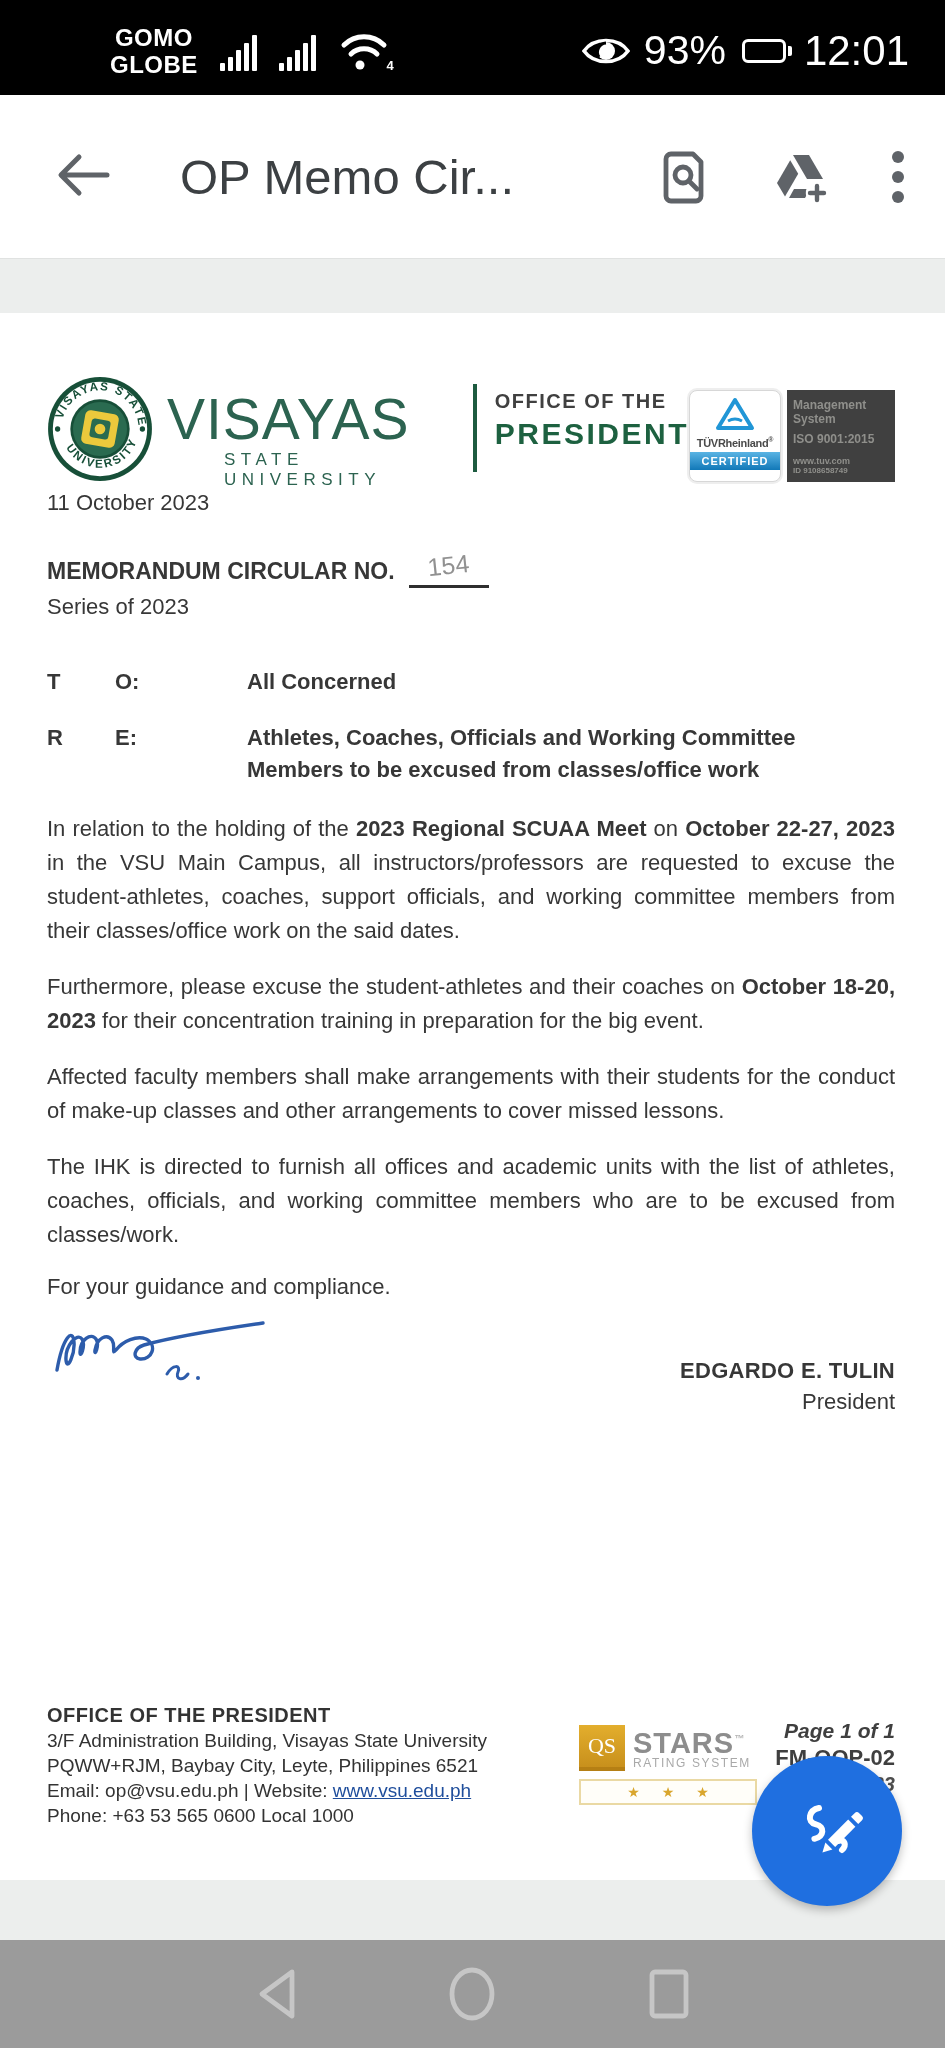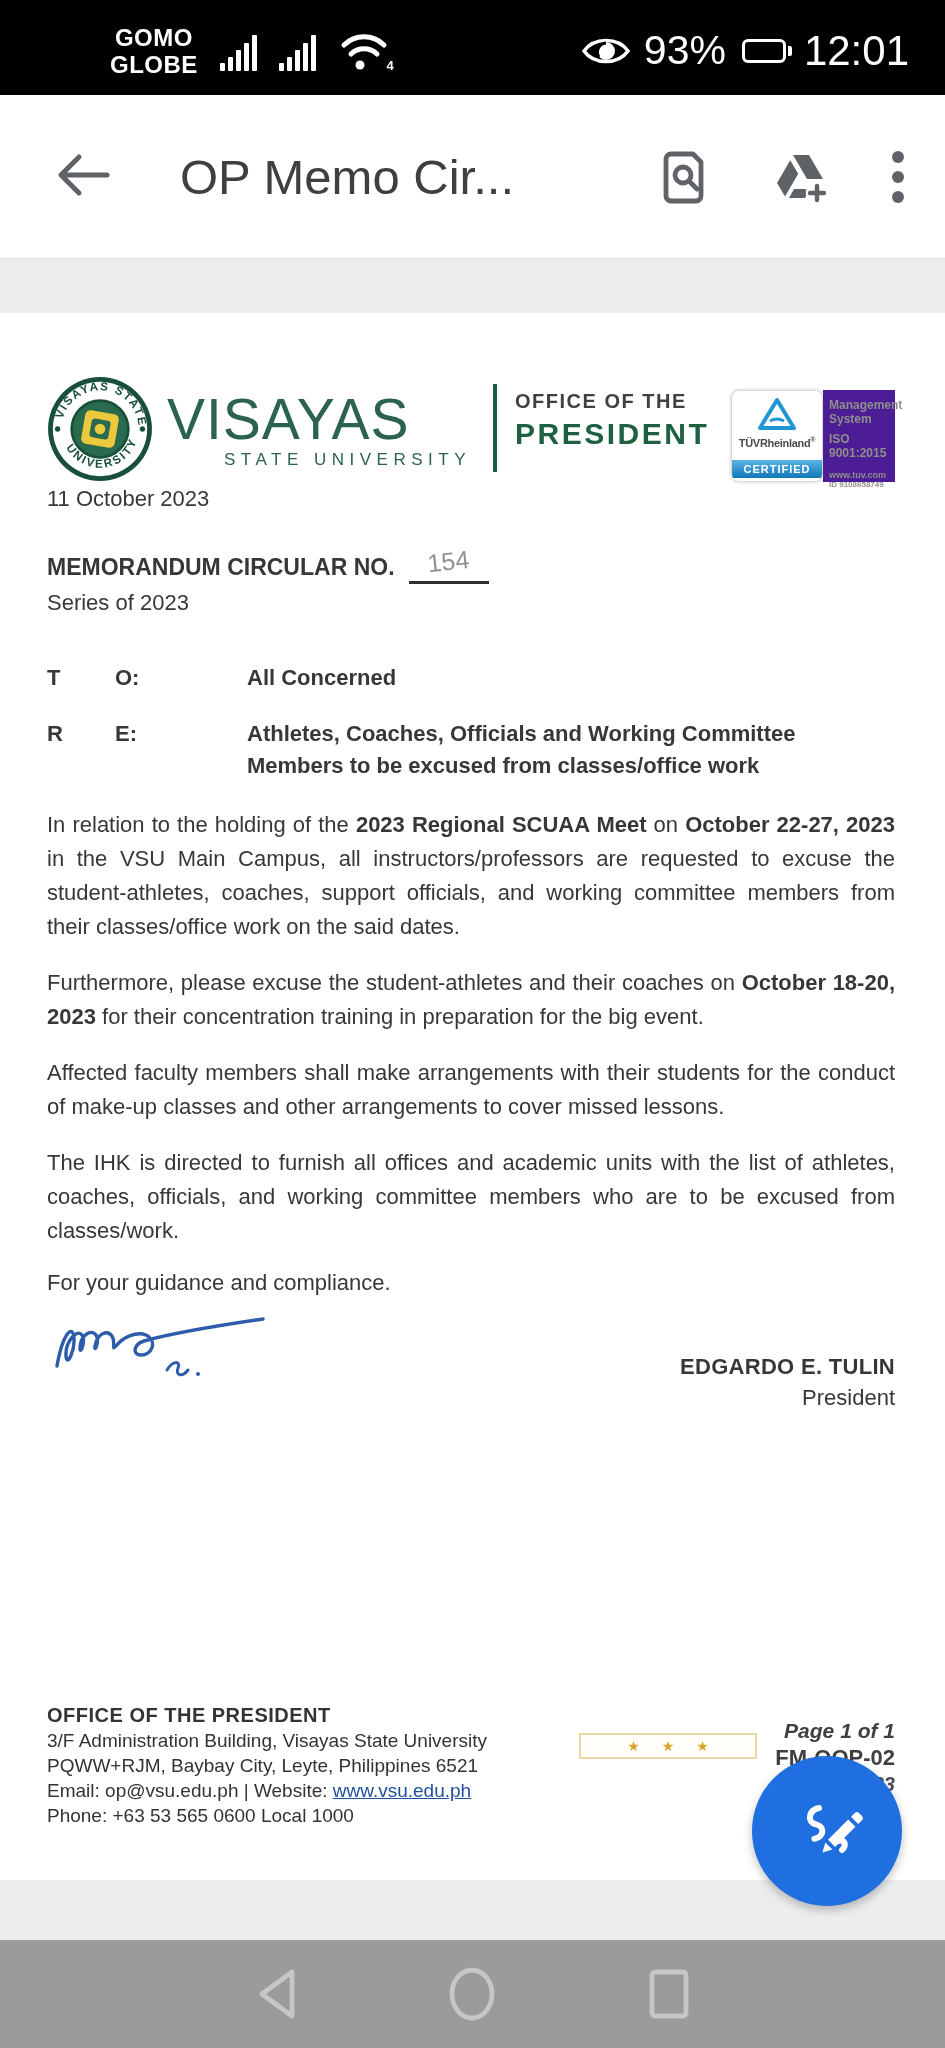--- a/index.html
+++ b/index.html
@@ -66,26 +66,26 @@
   
   .tuv{ margin-left:auto; display:flex; margin-top:14px; }
   .tuv-box{
     width:92px; height:92px; background:#fff; border:1px solid #d7d7d7;
     border-radius:8px; box-shadow:0 0 0 2px #eee; display:flex; flex-direction:column;
     align-items:center; justify-content:flex-start; padding-top:6px; overflow:hidden;
   }
   .tuv-brand{ font-size:11px; font-weight:bold; color:#4a4a4a; letter-spacing:-.3px; margin-top:1px;}
   .tuv-brand sup{ font-size:7px; }
   .tuv-cert{
-    margin-top:11px; width:100%; text-align:center; color:#fff; font-size:11px;
+    margin-top:3px; width:100%; text-align:center; color:#fff; font-size:11px;
     font-weight:bold; letter-spacing:1px; padding:3px 0;
     background:linear-gradient(#5ab4e4,#1178b8);
   }
   .tuv-panel{
-    width:72px; height:92px; background:#4c1d95; padding:8px 6px;
+    width:108px; height:92px; background:#404040; margin-left:6px; padding:8px 6px;
     color:#8f8f8b; font-weight:bold;
   }
   .tuv-panel .t1{ font-size:12px; line-height:14px;}
   .tuv-panel .t2{ font-size:12px; margin-top:6px;}
   .tuv-panel .t3{ font-size:9px; margin-top:10px;}
   .tuv-panel .t4{ font-size:8px;}
   
   .doc-date{ font-size:22px; }
   .memo-line{ margin-top:40px; font-size:23px; font-weight:bold; }
   .memo-blank{ display:inline-block; width:80px; border-bottom:3px solid #2f2f2f; text-align:center; margin-left:8px;}
@@ -335,20 +335,27 @@
 
     <footer class="page-footer">
       <div class="f-left">
         <div class="f-office">OFFICE OF THE PRESIDENT</div>
         <div>3/F Administration Building, Visayas State University</div>
         <div>PQWW+RJM, Baybay City, Leyte, Philippines 6521</div>
         <div><span>Email: op@vsu.edu.ph | Website: </span><span class="f-link">www.vsu.edu.ph</span></div>
         <div>Phone: +63 53 565 0600 Local 1000</div>
       </div>
       <div class="qs-wrap">
+        <div class="qs-top">
+          <div class="qs-logo">QS</div>
+          <div class="qs-text">
+            <div class="qs-stars-word"><span>STARS</span><sup>™</sup></div>
+            <div class="qs-sub">RATING SYSTEM</div>
+          </div>
+        </div>
         <div class="qs-bar">★ ★ ★</div>
       </div>
       <div class="page-info">
         <div class="pi-page">Page 1 of 1</div>
         <div class="pi-code">FM-OOP-02</div>
         <div class="pi-date">2023</div>
       </div>
     </footer>
   </main>
 

